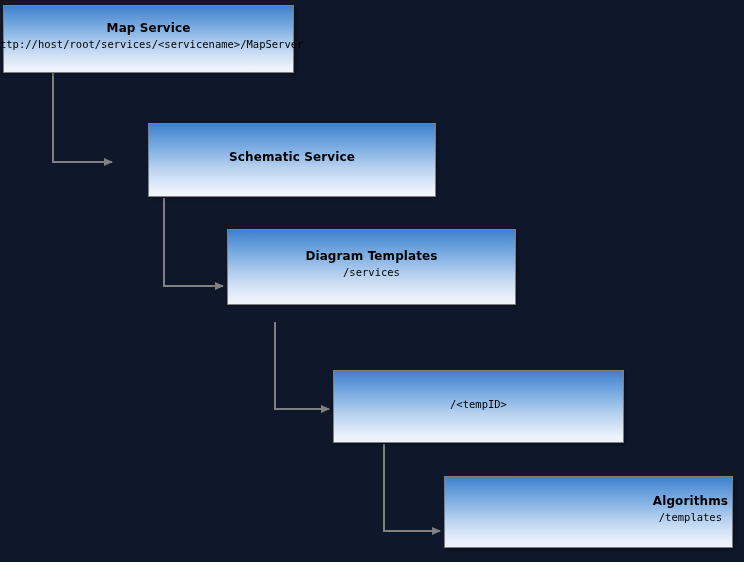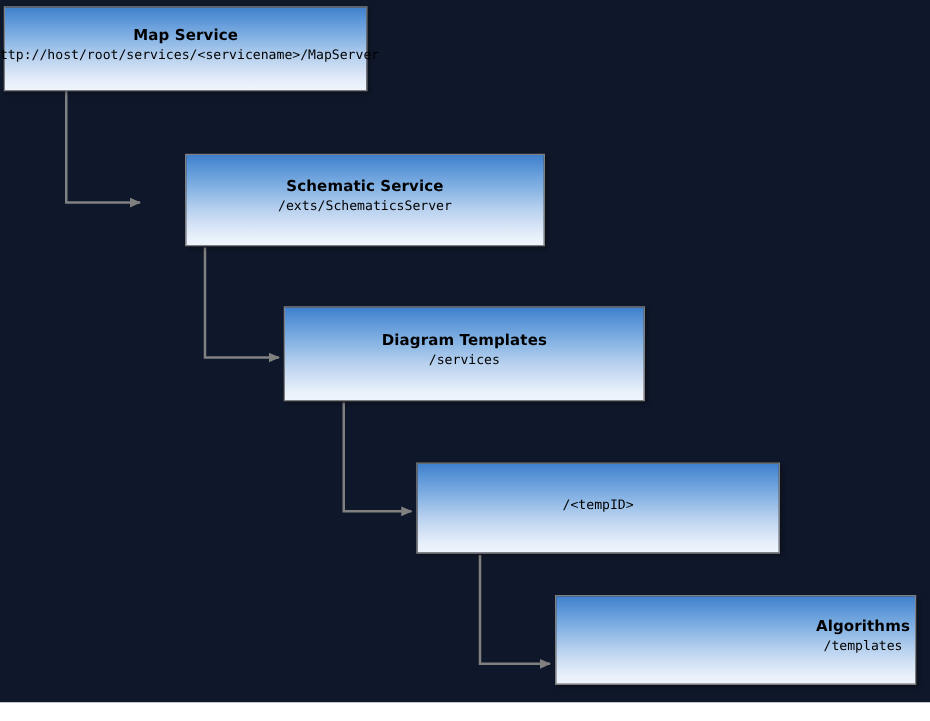--- a/index.html
+++ b/index.html
@@ -87,25 +87,24 @@
   <div class="node" style="left: 3px; top: 5px; width: 291px; height: 68px;">
     <div class="node-body">
       <div class="node-title">Map Service</div>
       <div class="node-path">http://host/root/services/&lt;servicename&gt;/MapServer</div>
     </div>
   </div>
 
   <div class="node" style="left: 116px; top: 123px; width: 288px; height: 74px; margin-left: 32px;">
     <div class="node-body">
       <div class="node-title">Schematic Service</div>
-      <div class="node-path">/exts/SchematicsServer</div>
     </div>
   </div>
 
-  <div class="node" style="left: 227px; top: 245px; width: 289px; height: 76px;">
+  <div class="node" style="left: 227px; top: 229px; width: 289px; height: 76px;">
     <div class="node-body">
       <div class="node-title">Diagram Templates</div>
       <div class="node-path">/services</div>
     </div>
   </div>
 
   <div class="node" style="left: 333px; top: 370px; width: 291px; height: 73px;">
     <div class="node-body">
       <div class="node-path">/&lt;tempID&gt;</div>
     </div>

